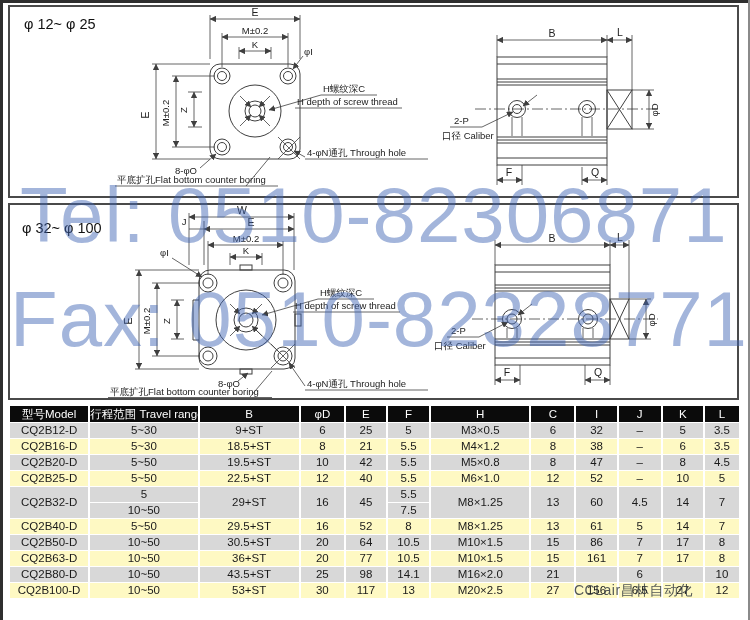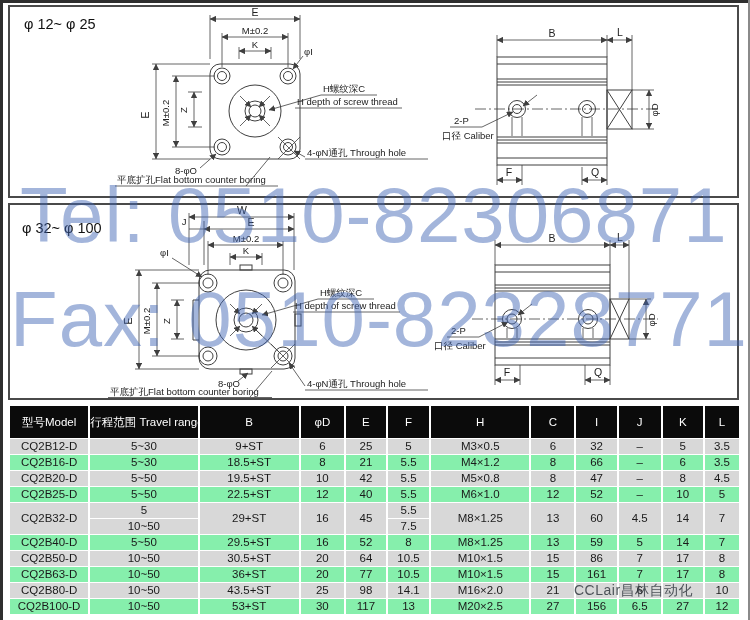--- a/index.html
+++ b/index.html
@@ -19,25 +19,25 @@
   .d{stroke:#3f3f3f;stroke-width:0.8;fill:none;}
   .cl{stroke:#3f3f3f;stroke-width:0.8;fill:none;stroke-dasharray:11 3 2 3;}
   text.t{font-family:"Liberation Sans",sans-serif;font-size:9.5px;fill:#222;}
   text.td2{font-family:"Liberation Sans",sans-serif;font-size:10.5px;fill:#222;}
   text.ttl{font-family:"Liberation Sans",sans-serif;font-size:14.5px;fill:#111;}
 
   
   #spec-table{position:absolute;left:8px;top:405px;width:733px;z-index:10;
               border-collapse:separate;border-spacing:2px 1px;table-layout:fixed;}
   #spec-table th{background:#0b0b0b;color:#fff;font-weight:normal;font-size:11.5px;
-                 height:32px;padding:0;text-align:center;overflow:hidden;white-space:nowrap;}
+                 height:16px;padding:0;text-align:center;overflow:hidden;white-space:nowrap;}
   #spec-table td{font-size:11.5px;color:#1a1a1a;text-align:center;height:15px;
                  padding:0;line-height:1.15;overflow:hidden;white-space:nowrap;}
   tr.g td{background:#d8d8d8;}
-  tr.w td{background:#86efac;}
+  tr.w td{background:#fef9c3;}
 
   
   .wm-blue{position:absolute;z-index:30;font-family:Liberation Sans, sans-serif;
            font-size:78px;letter-spacing:1px;white-space:nowrap;line-height:1;
            color:rgba(62,100,180,0.48);pointer-events:none;margin-top:18px;}
   #wm-tel{left:20px;top:158px;}
   #wm-fax{left:10px;top:262px;}
   #wm-brand{position:absolute;z-index:40;left:574px;top:583px;white-space:nowrap;
             font-family:"Liberation Sans",sans-serif;font-size:14px;line-height:1;
             color:rgba(52,59,66,0.85);letter-spacing:0.5px;pointer-events:none;}
@@ -359,21 +359,21 @@
     </tr>
     <tr class="w">
       <td>CQ2B16-D</td>
       <td>5~30</td>
       <td>18.5+ST</td>
       <td>8</td>
       <td>21</td>
       <td>5.5</td>
       <td>M4×1.2</td>
       <td>8</td>
-      <td>66</td>
+      <td>38</td>
       <td>–</td>
       <td>6</td>
       <td>3.5</td>
     </tr>
     <tr class="g">
       <td>CQ2B20-D</td>
       <td>5~50</td>
       <td>19.5+ST</td>
       <td>10</td>
       <td>42</td>
@@ -419,21 +419,21 @@
     </tr>
     <tr class="w">
       <td>CQ2B40-D</td>
       <td>5~50</td>
       <td>29.5+ST</td>
       <td>16</td>
       <td>52</td>
       <td>8</td>
       <td>M8×1.25</td>
       <td>13</td>
-      <td>59</td>
+      <td>61</td>
       <td>5</td>
       <td>14</td>
       <td>7</td>
     </tr>
     <tr class="g">
       <td>CQ2B50-D</td>
       <td>10~50</td>
       <td>30.5+ST</td>
       <td>20</td>
       <td>64</td>

